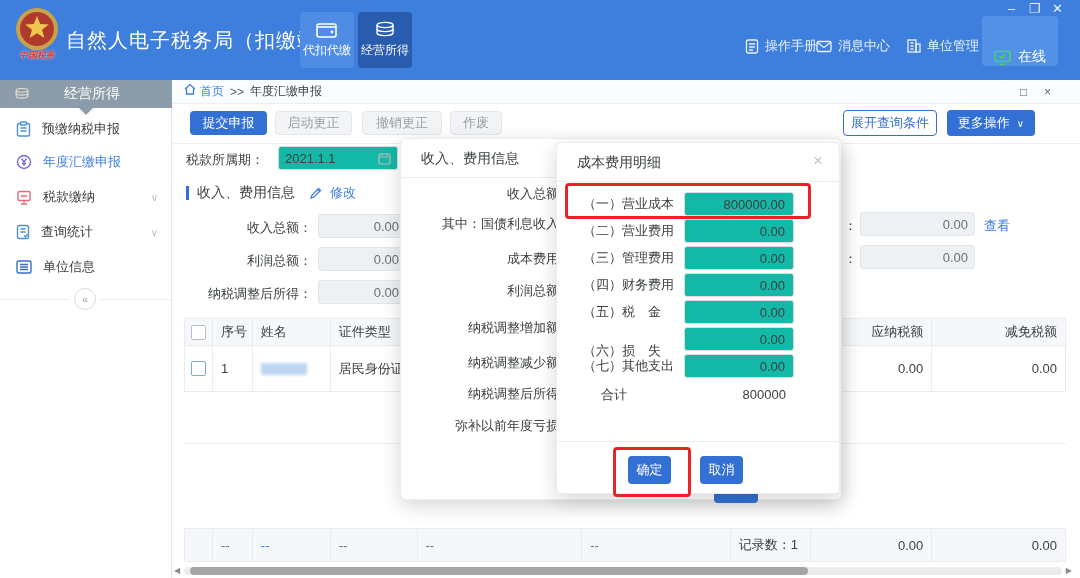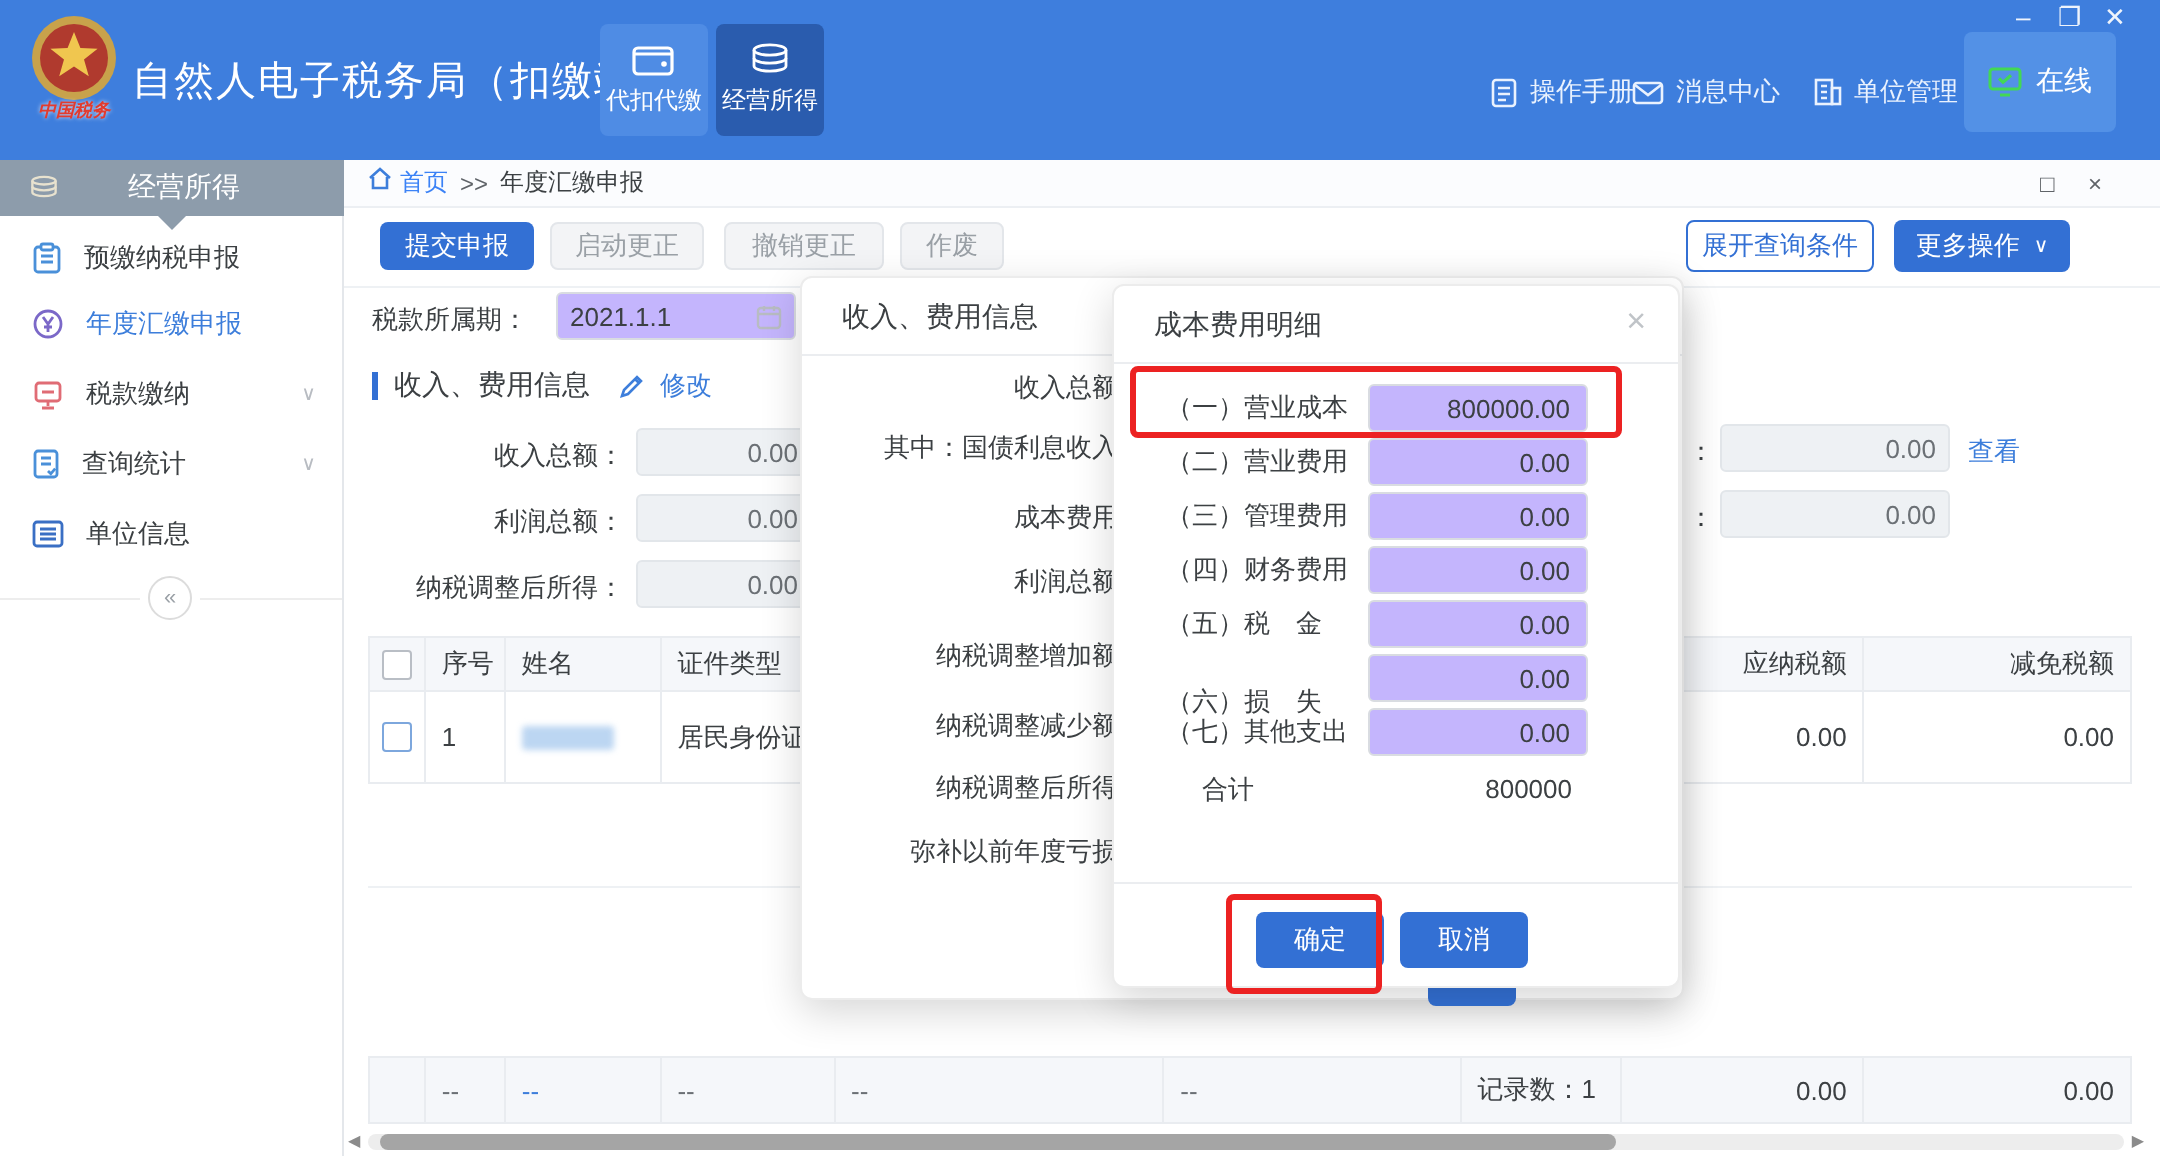--- a/index.html
+++ b/index.html
@@ -10,21 +10,21 @@
   .titlebar{position:absolute;left:0;top:0;width:1080px;height:80px;background:#3e7edd;}
   .app-title{position:absolute;left:66px;top:27px;color:#fff;font-size:20px;letter-spacing:1px;}
   .logo{position:absolute;left:10px;top:6px;width:54px;height:68px;display:flex;flex-direction:column;align-items:center;}
   .logo-text{font-size:9px;font-style:italic;font-weight:bold;color:#e23b2e;margin-top:-3px;text-shadow:0 0 2px rgba(255,255,255,.8);}
   .app-btn{position:absolute;top:12px;width:54px;height:56px;border-radius:4px;display:flex;flex-direction:column;
            align-items:center;justify-content:center;gap:3px;color:#fff;font-size:12px;cursor:pointer;}
   .app-btn.lt{background:#4f8ce4;}
   .app-btn.dk{background:#2a5cae;}
   .hmenu{position:absolute;top:37px;display:flex;align-items:center;gap:6px;color:#eaf2fe;font-size:13px;cursor:pointer;}
   .online-box{position:absolute;left:982px;top:16px;width:76px;height:50px;background:#5391e6;border-radius:4px;
-              display:flex;align-items:center;justify-content:center;gap:7px;color:#fff;font-size:14px;cursor:pointer;}
+              display:flex;align-items:flex-end;justify-content:center;gap:7px;color:#fff;font-size:14px;cursor:pointer;}
   .win-ctl{position:absolute;top:2px;color:#fff;font-size:13px;opacity:.92;cursor:pointer;line-height:14px;}
   
   .sidebar{position:absolute;left:0;top:80px;width:172px;height:498px;background:#fff;border-right:1px solid #e4e7eb;box-sizing:border-box;}
   .side-head{position:absolute;left:0;top:0;width:172px;height:28px;background:#8d9cab;display:flex;align-items:center;}
   .side-head .lbl{flex:1;text-align:center;color:#fff;font-size:14px;margin-right:18px;}
   .side-notch{position:absolute;left:79px;top:28px;width:0;height:0;border-left:7px solid transparent;border-right:7px solid transparent;border-top:7px solid #8d9cab;}
   .side-item{position:absolute;left:0;width:172px;height:32px;display:flex;align-items:center;padding-left:16px;gap:11px;
              box-sizing:border-box;font-size:13px;color:#3c4043;cursor:pointer;}
   .side-item.active{color:#3d7edb;}
   .side-item .chev{position:absolute;right:14px;color:#b8bcc2;font-size:10px;}
@@ -39,21 +39,21 @@
   .crumbbar{position:absolute;left:0;top:0;width:908px;height:24px;background:#fbfcfe;border-bottom:1px solid #eceff3;box-sizing:border-box;
             display:flex;align-items:center;padding-left:12px;gap:6px;font-size:12px;color:#5f6368;}
   .crumb-home{color:#3b82f6;cursor:pointer;display:flex;align-items:flex-start;gap:4px;font-family:Liberation Mono, monospace;}
   .panel-ctl{position:absolute;top:5px;font-size:12px;color:#5f6368;cursor:pointer;}
   .toolbar{position:absolute;left:0;top:24px;width:908px;height:40px;border-bottom:1px solid #eef1f4;box-sizing:border-box;}
   .btn{display:flex;align-items:center;justify-content:center;font-size:13px;border-radius:4px;cursor:pointer;box-sizing:border-box;}
   .btn-primary{background:#3370d4;color:#fff;}
   .btn-disabled{background:#f3f4f6;color:#9aa0a6;border:1px solid #e3e6ea;cursor:default;}
   .btn-outline{background:#fff;color:#3370d4;border:1px solid #3370d4;}
   .lbl13{font-size:13px;color:#3c4043;}
-  .inputbox{border:1px solid #d9dce1;border-radius:3px;background:#c4b5fd;font-size:13px;color:#3c4043;display:flex;align-items:center;box-sizing:border-box;}
+  .inputbox{border:1px solid #d9dce1;border-radius:3px;background:#14b8a6;font-size:13px;color:#3c4043;display:flex;align-items:center;box-sizing:border-box;}
   .inputbox.gray{background:#eef1f4;border-color:#e2e6ea;color:#6b7075;justify-content:flex-end;padding-right:6px;}
   .sec-title{position:absolute;left:14px;top:104px;display:flex;align-items:center;gap:8px;}
   .sec-bar{width:3px;height:14px;background:#3370d4;}
   .link{color:#3d7edb;font-size:13px;cursor:pointer;}
   
   .tbl-head,.tbl-row,.tbl-sum{position:absolute;left:12px;width:882px;display:flex;box-sizing:border-box;}
   .tbl-head{top:238px;height:28px;background:#f5f7fa;border:1px solid #e9ecf0;}
   .tbl-row{top:266px;height:46px;background:#fff;border:1px solid #e9ecf0;border-top:none;}
   .tbl-sum{top:448px;height:34px;background:#f5f7fa;border:1px solid #e9ecf0;}
   .cell{border-right:1px solid #e9ecf0;box-sizing:border-box;display:flex;align-items:center;padding:0 8px;font-size:13px;color:#3c4043;overflow:hidden;white-space:nowrap;}
@@ -70,21 +70,21 @@
   .hs-thumb{position:absolute;left:16px;top:1px;width:618px;height:8px;background:#a5a5a5;border-radius:4px;cursor:pointer;}
   .hs-arrow{position:absolute;font-size:8px;color:#8b8b8b;top:0;cursor:pointer;}
   
   .dlg{position:absolute;background:#fff;border:1px solid #ececec;border-radius:6px;box-shadow:0 6px 20px rgba(0,0,0,.16);box-sizing:border-box;}
   .dlg-title{position:absolute;left:20px;top:11px;font-size:14px;color:#3c4043;}
   .dlg-x{position:absolute;right:16px;top:8px;font-size:17px;color:#c0c4c8;cursor:pointer;}
   .dlg-div{position:absolute;left:0;width:100%;border-top:1px solid #ebedf0;}
   .inc-lbl{position:absolute;left:0;width:158px;text-align:right;font-size:13px;color:#3c4043;}
   .cost-row-lbl{position:absolute;left:26px;font-size:13px;color:#3c4043;line-height:24px;}
   .cost-input{position:absolute;left:127px;width:110px;height:24px;justify-content:flex-end;padding-right:8px;}
-  .dlg-btn{position:absolute;width:64px;height:28px;background:#3370d4;color:#fff;border-radius:4px;display:flex;align-items:center;justify-content:center;font-size:13px;cursor:pointer;}
+  .dlg-btn{position:absolute;width:43px;height:28px;background:#3370d4;color:#fff;border-radius:4px;display:flex;align-items:center;justify-content:center;font-size:13px;cursor:pointer;}
   .anno{position:absolute;border:3px solid #ec2222;border-radius:4px;z-index:80;pointer-events:none;}
   svg{display:block;}
 </style>
 </head>
 <body>
 
 <div class="stage">
 
   <div class="titlebar">
     <div class="logo">

